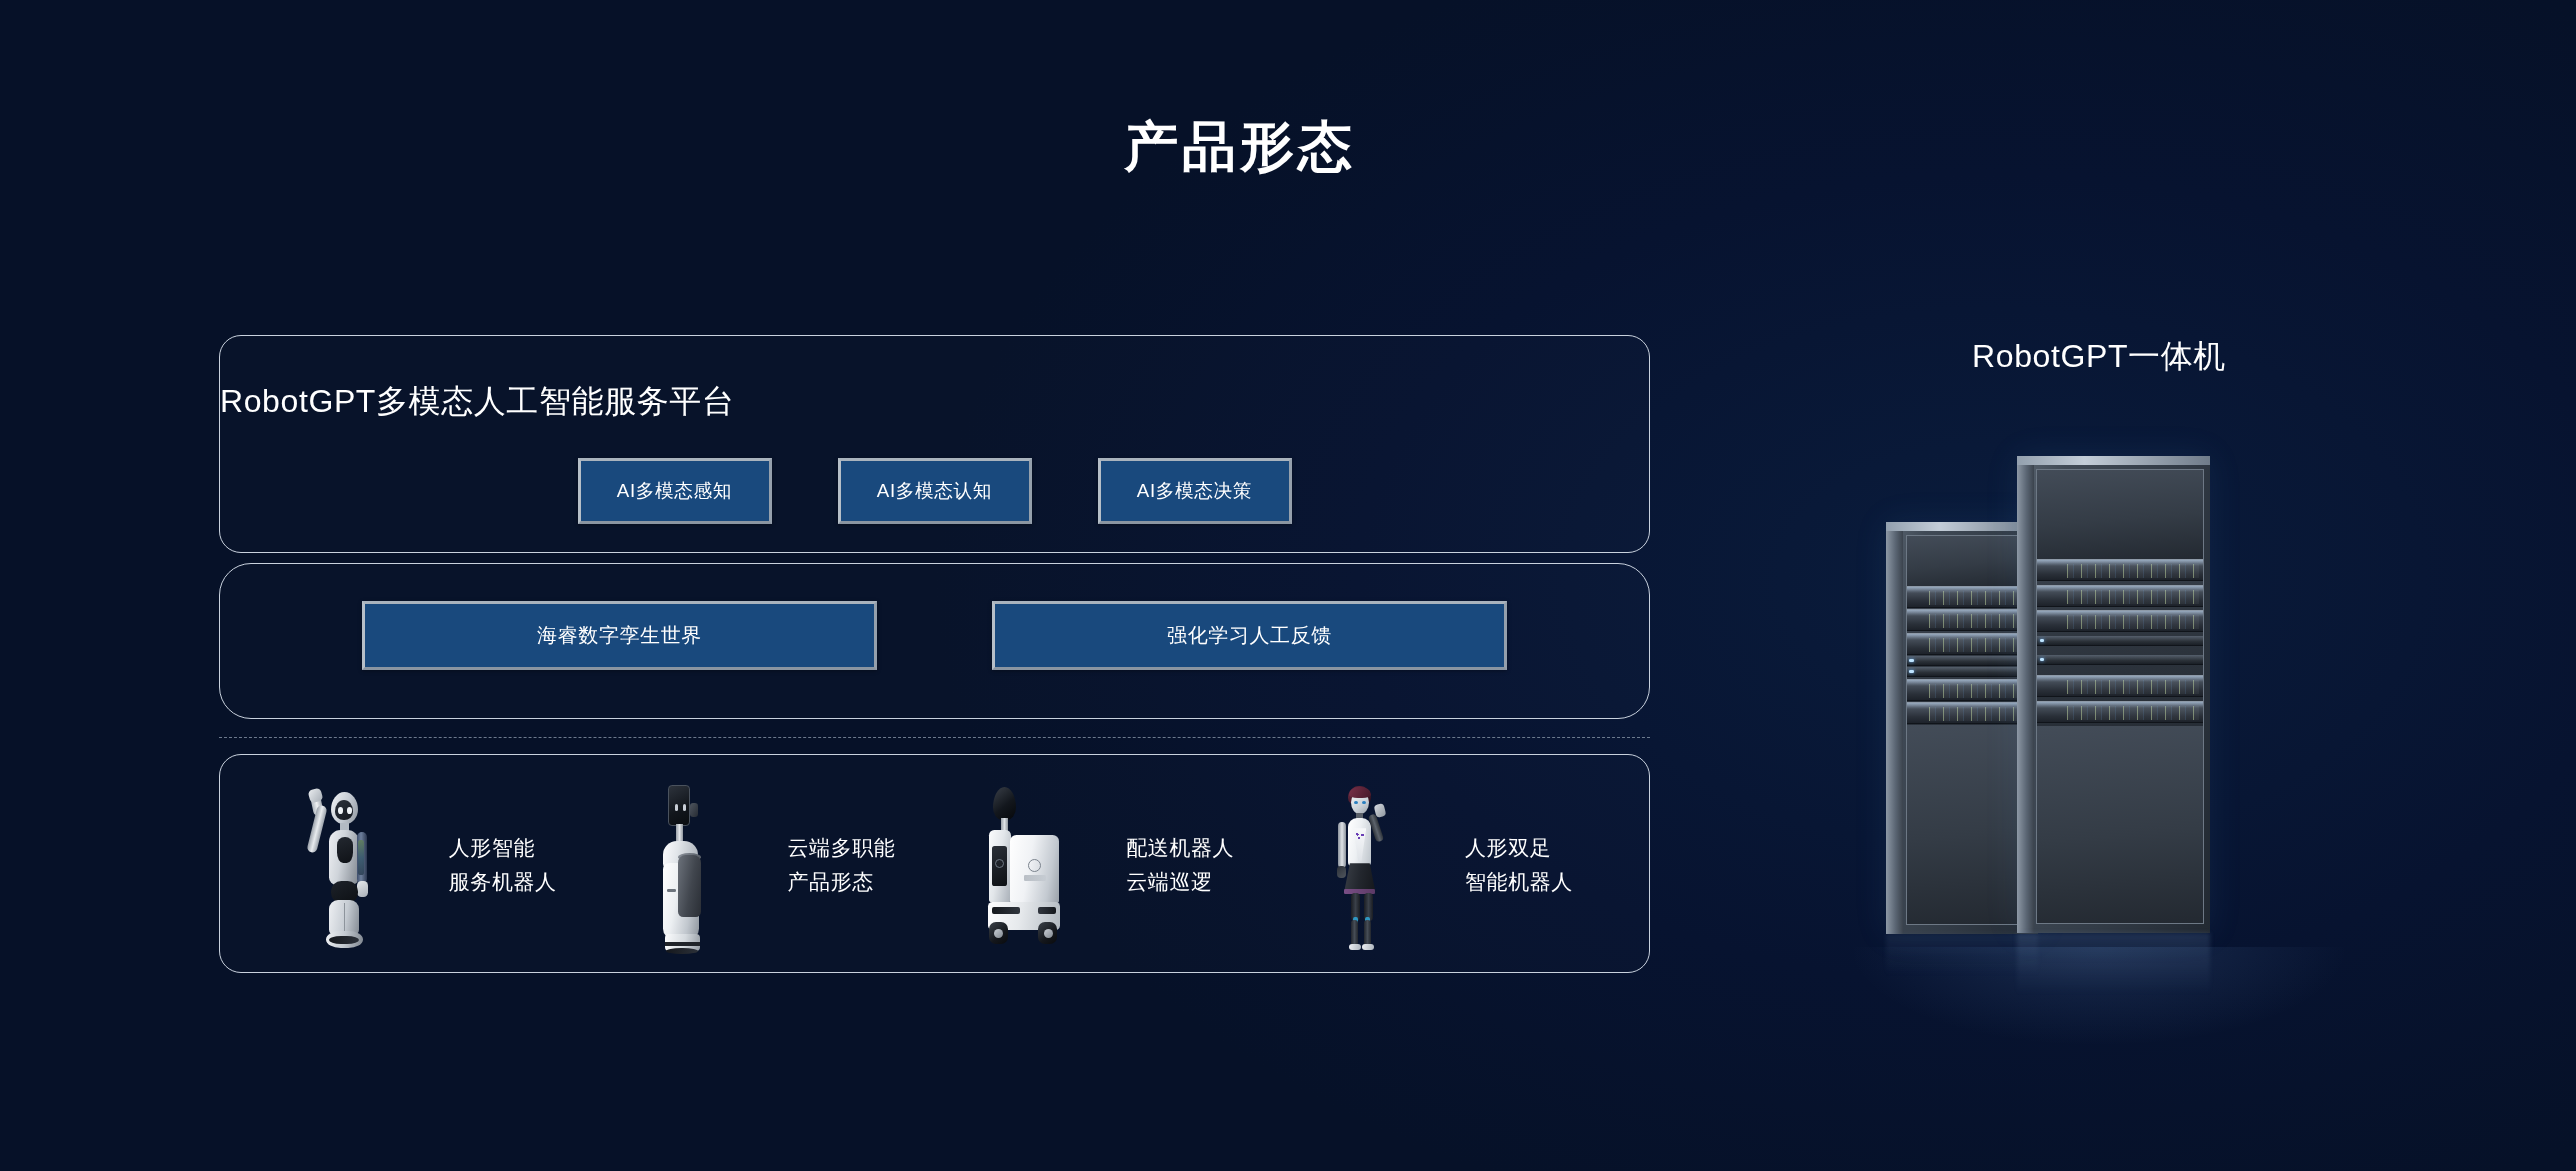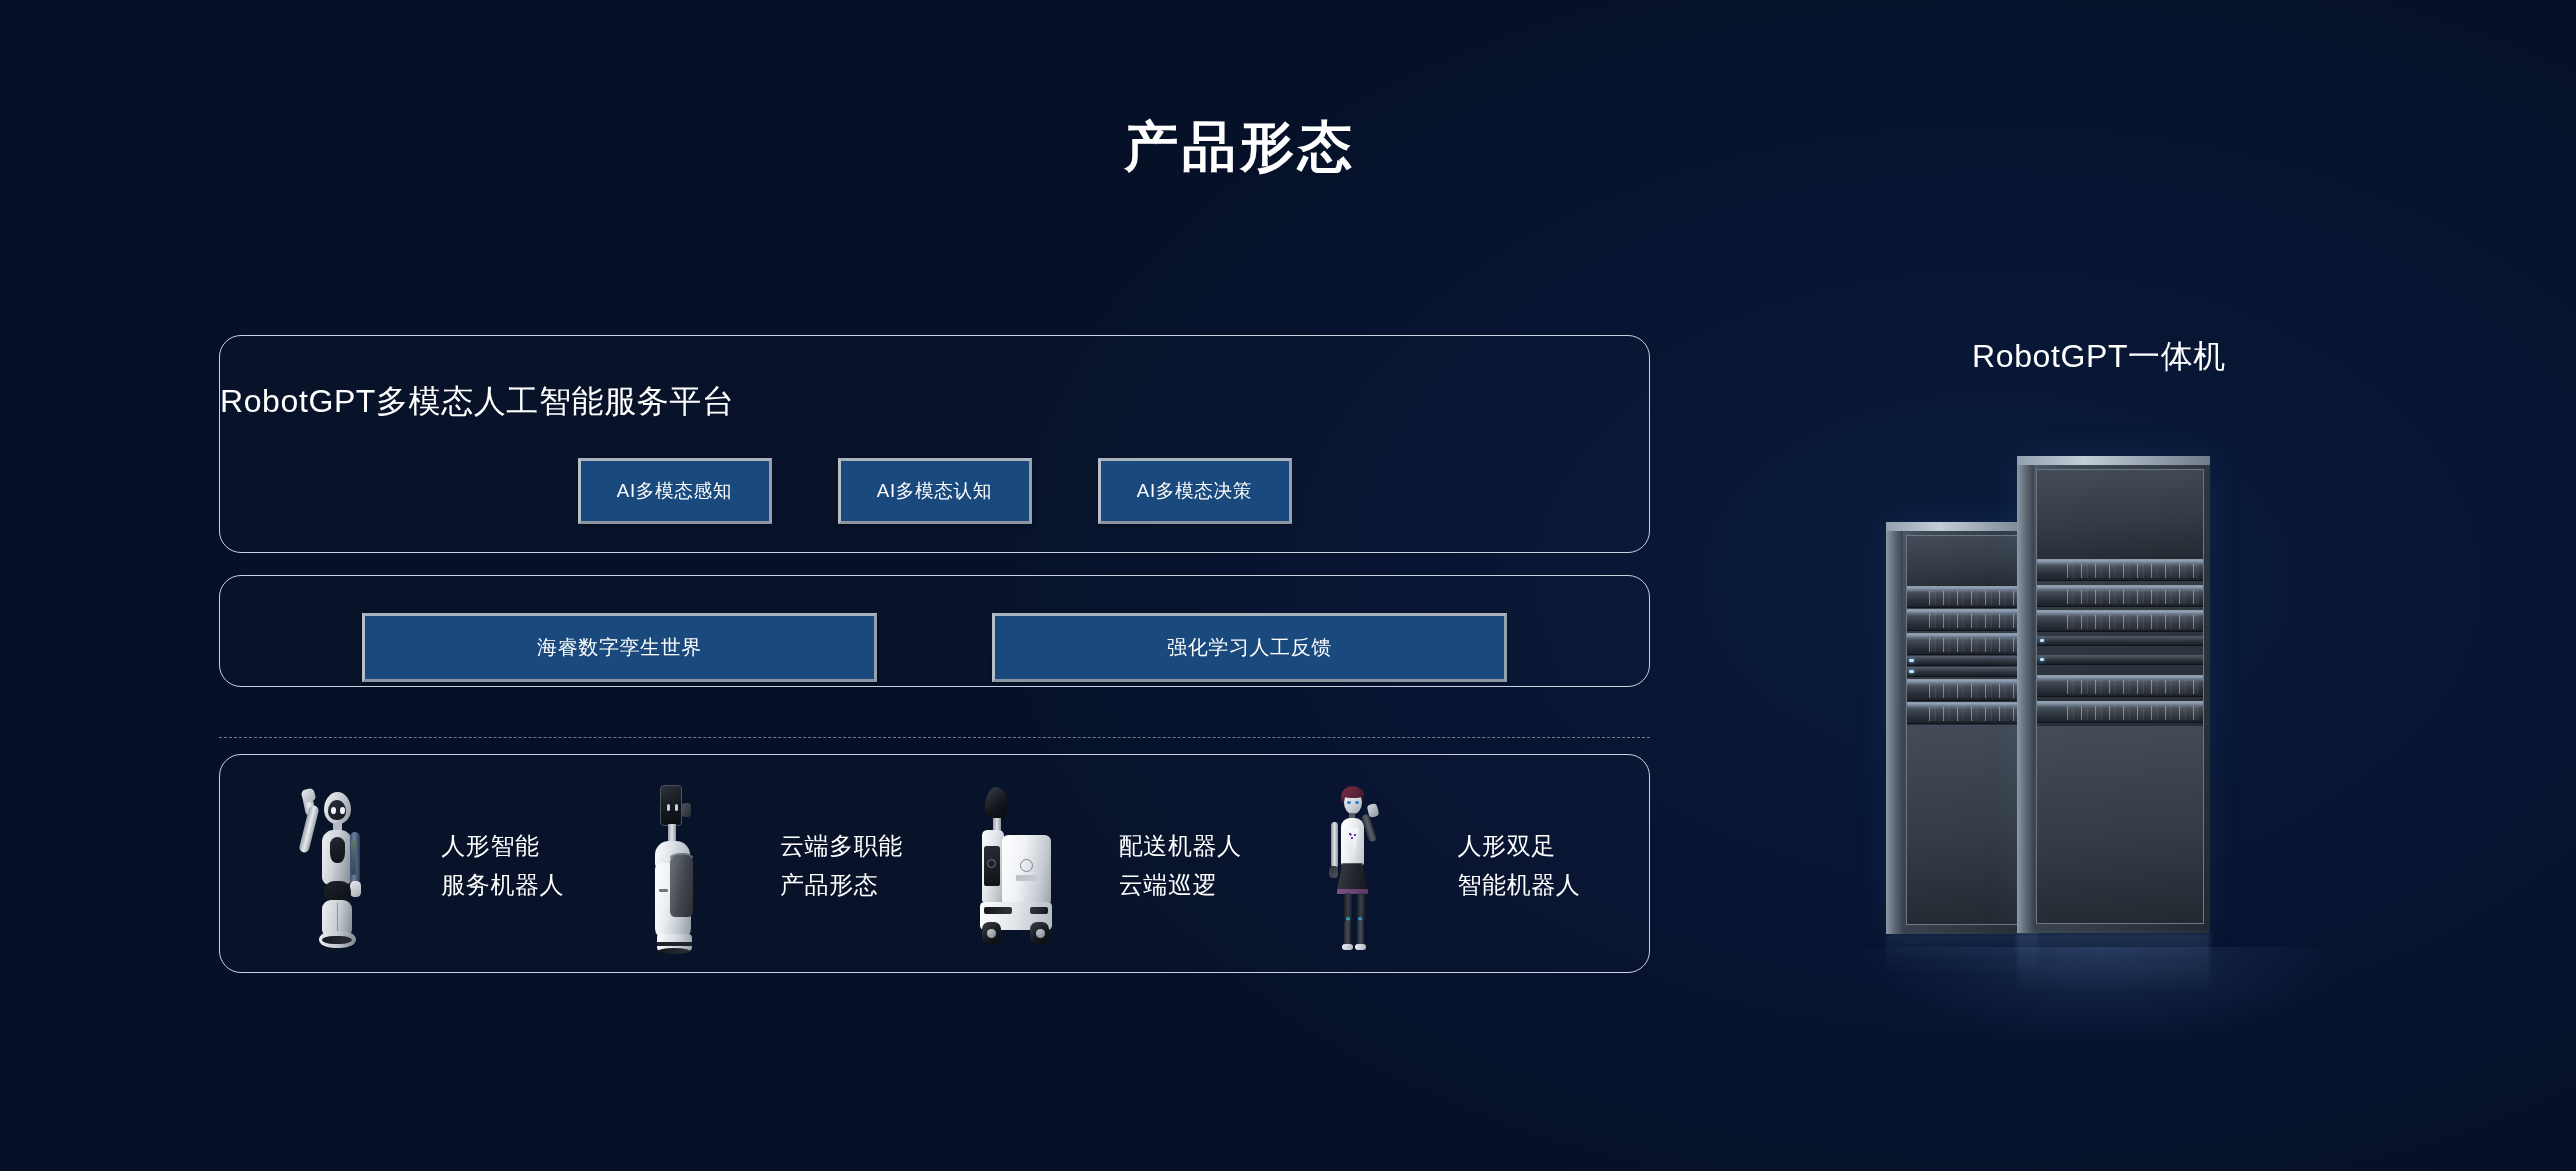--- a/index.html
+++ b/index.html
@@ -41,21 +41,21 @@
 
   .panel {
     position: absolute;
     left: 0;
     width: 1431px;
     border: 1.3px solid #c9d2de;
     border-radius: 22px;
     background: rgba(255,255,255,0.012);
   }
   .panel-1 { top: 0px;    height: 218px; }
-  .panel-2 { top: 240px;  height: 112px; }
+  .panel-2 { top: 228px;  height: 156px; border-radius: 32px; }
   .panel-3 { top: 419px;  height: 219px; }
 
   .divider {
     position: absolute;
     left: 0; top: 402px;
     width: 1431px; height: 0;
     border-top: 1.9px dashed #7e8c9e;
     opacity: .85;
   }
 
@@ -109,21 +109,21 @@
     gap: 16.7px;
     height: 100%;
   }
   .robot-art {
     position: relative;
     width: 97px; height: 174px;
     flex: 0 0 97px;
   }
   .robot-label {
     color: #ffffff;
-    font-size: 24px;
+    font-size: 21px;
     line-height: 1.65;
     letter-spacing: 0.6px;
     white-space: nowrap;
     margin-left: 39px;
   }
 
   
   .h1-head { position:absolute; left:35px; top:14px; width:27px; height:32px;
     background:linear-gradient(110deg,#f2f4f6,#c3c9d1 55%,#8e959e);
     border-radius:50% 50% 46% 46%/55% 55% 45% 45%; }

